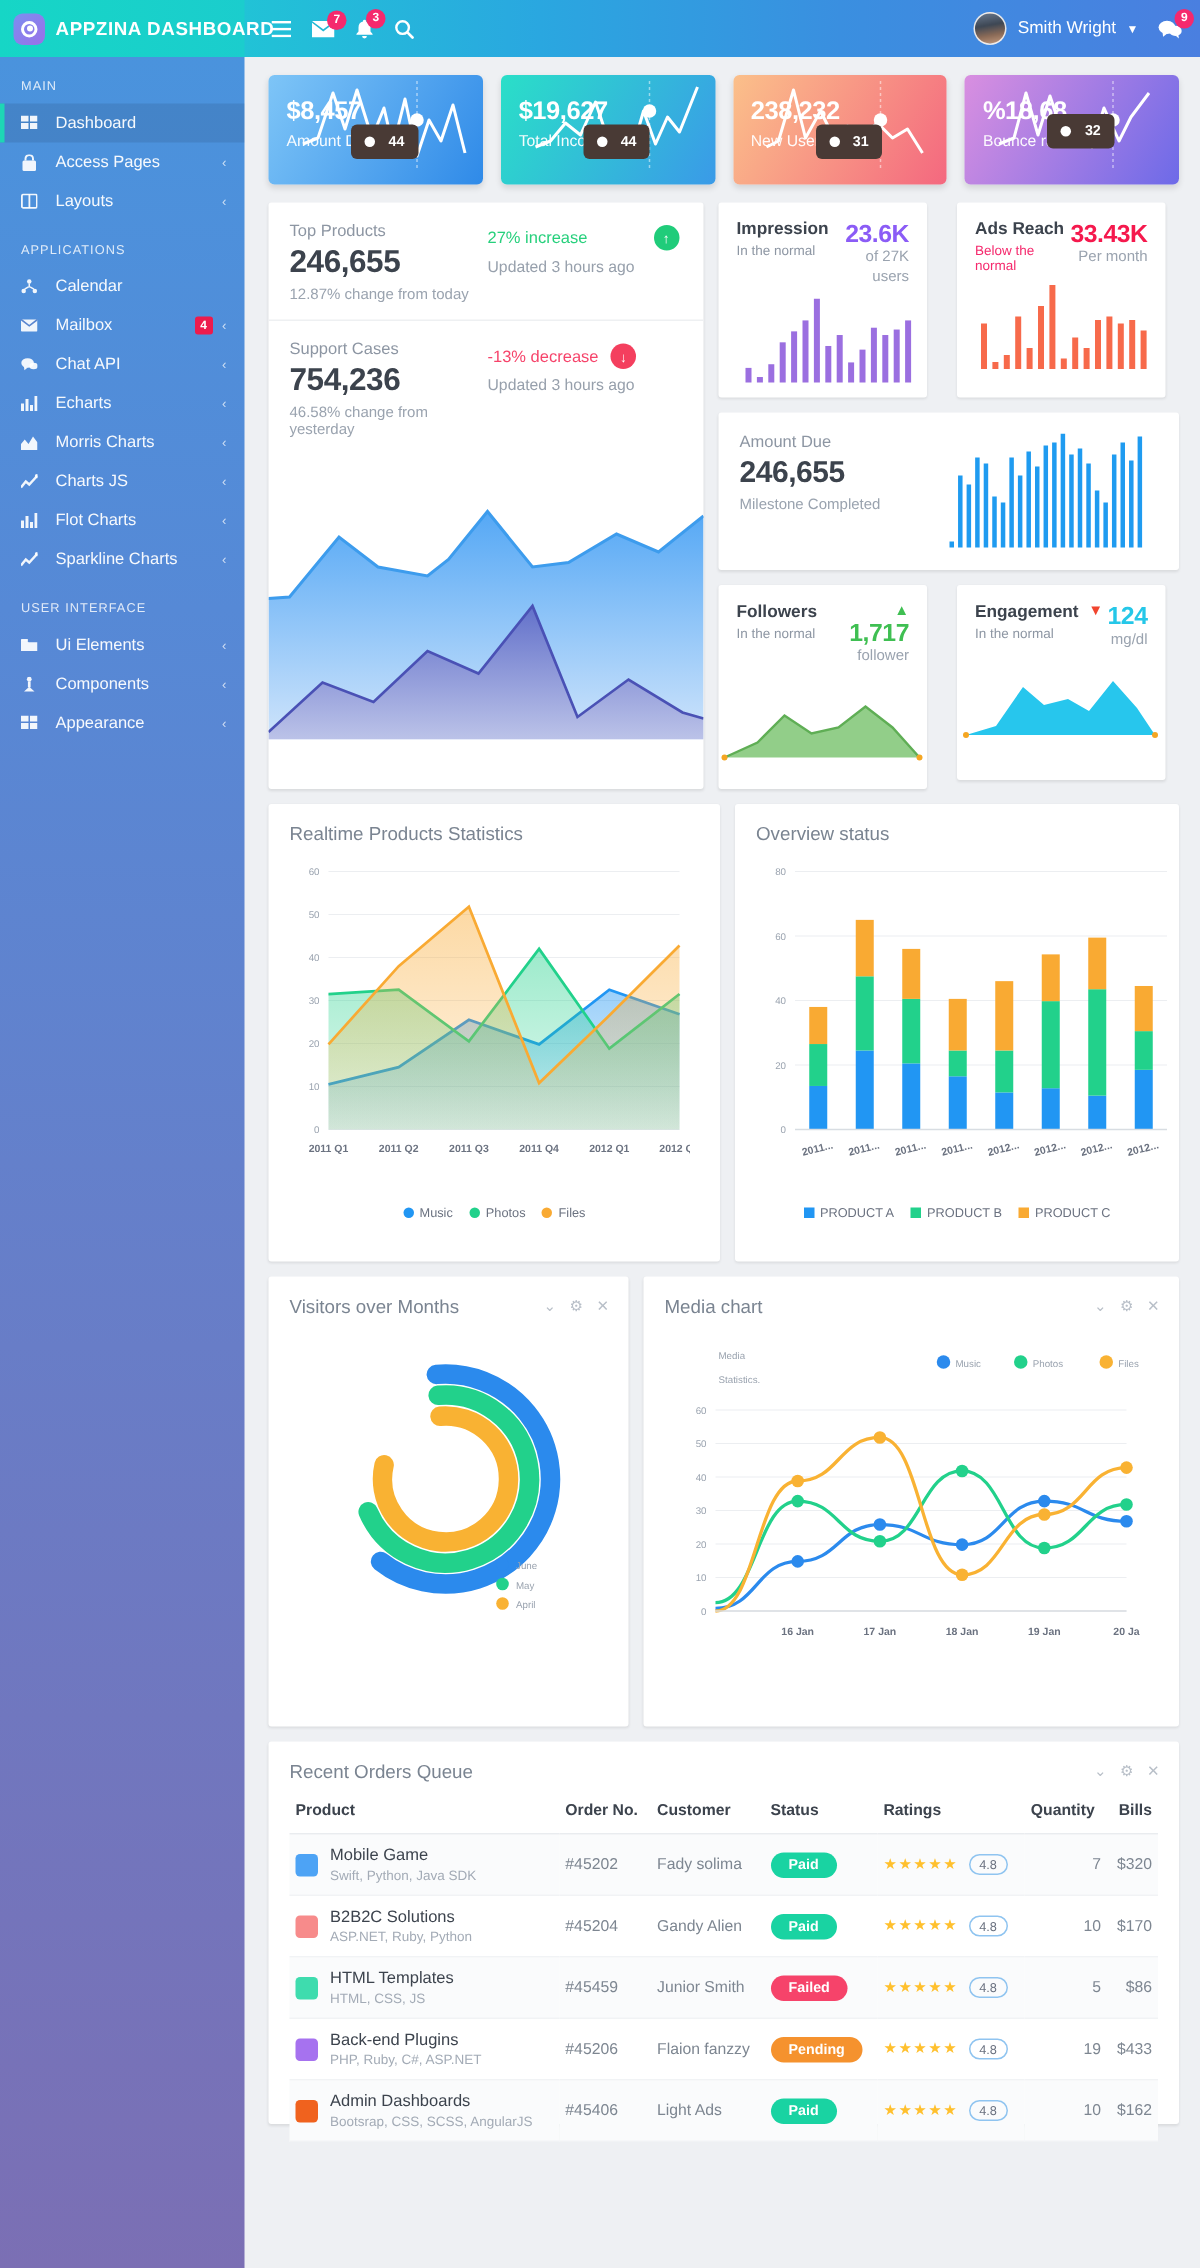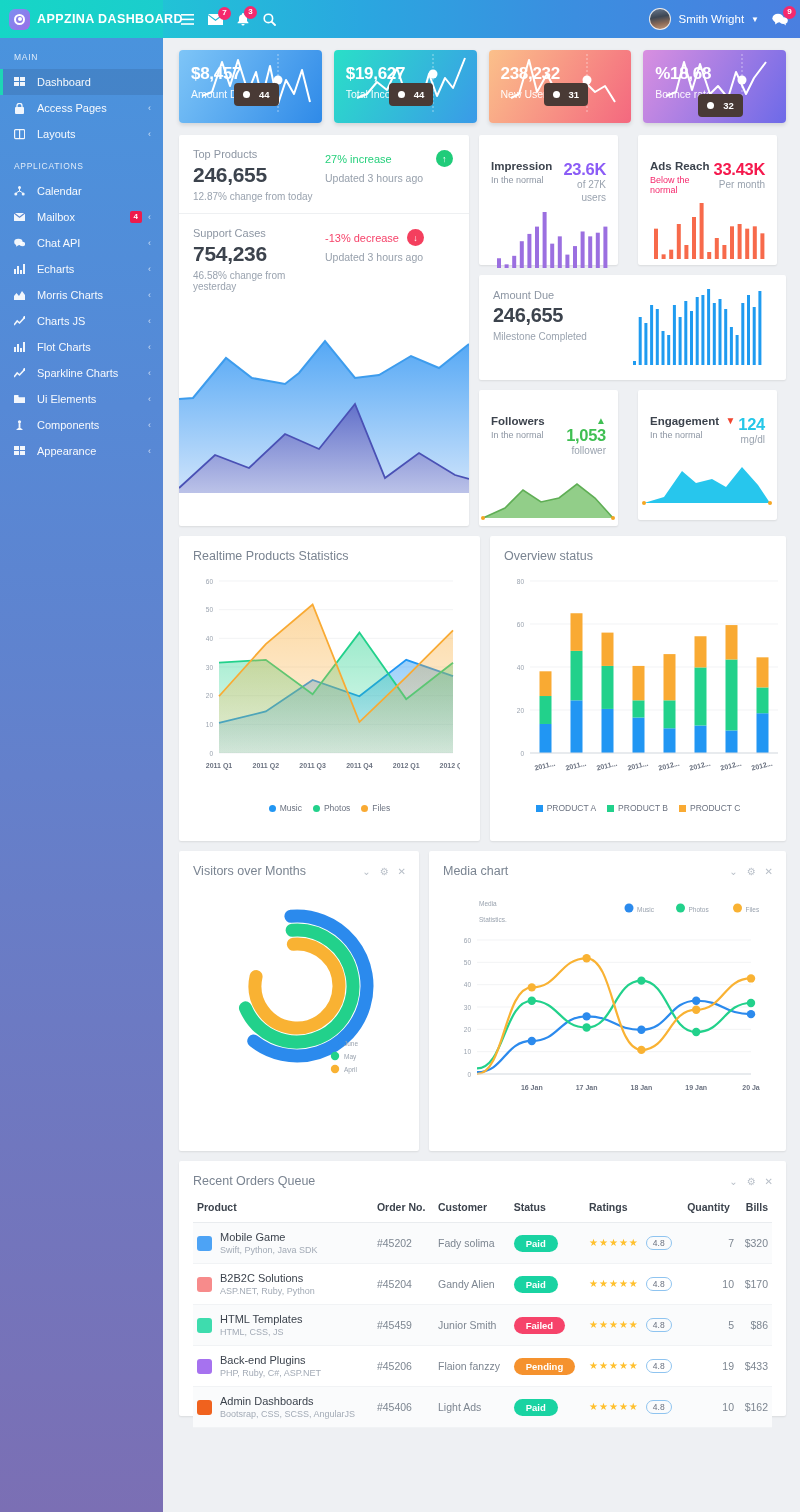--- a/index.html
+++ b/index.html
@@ -74,21 +74,21 @@
   .tp-sub { font-size:10px; color:#9aa3af; }
   .tp-right { width:130px; text-align:left; padding-top:2px; }
   .tp-chg { font-size:11px; display:flex; align-items:center; gap:8px; }
   .tp-chg.up { color:#26d07c;gap:44px; } .tp-chg.dn { color:#f6436a; }
   .circ { width:17px; height:17px; border-radius:50%; display:flex; align-items:center; justify-content:center;
     color:#fff; font-size:9px; }
   .circ.up { background:#20cc7a; } .circ.dn { background:#f43f5e; }
   .tp-upd { font-size:10.5px; color:#97a0ac; margin-top:5px; }
 
   
-  .mini-head { display:flex; align-items:flex-start; padding:25px 12px 0 12px; }
+  .mini-head { display:flex; align-items:flex-start; padding:12px 12px 0 12px; }
   .mini-t { font-size:11.5px; font-weight:bold; color:#3c434d; }
   .mini-s { font-size:9px; margin-top:3px; }
   .mini-v { font-size:16.5px; font-weight:bold; letter-spacing:-.3px; }
   .mini-u { font-size:10px; color:#9aa3af; line-height:1.25; }
 
   
   .panel-head { display:flex; align-items:center; padding:13px 13px 0 14px; }
   .panel-title { font-size:12.5px; color:#7a8491; }
   .panel-tools { margin-left:auto; display:flex; gap:9px; color:#b8bfc8; font-size:10px; }
   .axis { font-size:6.5px; fill:#9aa3af; }
@@ -288,20 +288,21 @@
       <div class="nav-item">
         <span class="nav-ico">
           <svg width="11" height="11" viewBox="0 0 11 11" fill="currentColor">
             <path d="M0 9l3.2-4 2.3 2L11 1" fill="none" stroke="currentColor" stroke-width="1.6"></path>
             <circle cx="10.6" cy="1.4" r="1.4"></circle>
           </svg>
         </span>
         <span class="nav-label">Sparkline Charts</span>
         <span class="nav-chev">‹</span>
       </div>
+      <div class="sec-title">USER INTERFACE</div>
       <div class="nav-item">
         <span class="nav-ico">
           <svg width="11" height="11" viewBox="0 0 11 11" fill="currentColor">
             <path d="M0 2h4l1 1.2h6V9H0z"></path>
             <rect x="0" y="1" width="4.6" height="1.4" rx=".4"></rect>
           </svg>
         </span>
         <span class="nav-label">Ui Elements</span>
         <span class="nav-chev">‹</span>
       </div>
@@ -373,21 +374,21 @@
           </div>
         </div>
         <div class="stat" style="background: linear-gradient(120deg, rgb(217, 143, 224) 0%, rgb(109, 106, 232) 100%);">
           <div class="sv">%18,68</div>
           <div class="sl">Bounce rate</div>
           <svg width="120" height="62" class="spark" viewBox="0 0 120 62">
             <line x1="80" y1="2" x2="80" y2="60" stroke="rgba(255,255,255,.5)" stroke-width="1" stroke-dasharray="2 2"></line>
             <path d="M4,44 L14,40 L22,10 L30,38 L38,12 L48,42 L56,34 L66,46 L74,20 L84,42 L92,26 L104,10" fill="none" stroke="#fff" stroke-width="2" stroke-linejoin="round"></path>
             <circle cx="80" cy="28" r="4.5" fill="#fff"></circle>
           </svg>
-          <div class="tip" style="left: 55px; top: 44px;">
+          <div class="tip" style="left: 55px; top: 26px;">
             <span class="dot"></span>
             <span>32</span>
           </div>
         </div>
       </div>
 
     <div class="row" style="margin-bottom:10px;">
       <div class="card" style="width:290px;">
         <div id="tp-rows">
             <div class="tp-row">
@@ -537,21 +538,21 @@
 
         <div class="row">
           <div class="card" style="width:139px;height:136px;">
             <div class="mini-head">
               <div style="flex:1;">
                 <div class="mini-t">Followers</div>
                 <div class="mini-s" style="color:#8d96a3">In the normal</div>
               </div>
               <div style="text-align:right;">
                 <div style="font-size: 10px; color: rgb(63, 191, 82);" id="fol-arrow">▲</div>
-                <div class="mini-v" id="fol-val" style="color: rgb(63, 191, 82);">1,053</div>
+                <div class="mini-v" id="fol-val" style="color: rgb(63, 191, 82);">1,717</div>
                 <div class="mini-u">follower</div>
               </div>
             </div>
             <svg width="139" height="58" viewBox="0 0 139 58" style="margin-top:6px">
               <path d="M4,54 L26,44 L44,26 L62,38 L80,34 L98,20 L116,34 L134,54 Z" id="fol-area" opacity=".9" fill="#86c97c"></path>
               <path d="M4,54 L26,44 L44,26 L62,38 L80,34 L98,20 L116,34 L134,54" fill="none" id="fol-line" stroke-width="1.6" stroke="#5fae55"></path>
               <circle cx="4" cy="54" r="2" fill="#f5a623"></circle>
                 <circle cx="134" cy="54" r="2" fill="#f5a623"></circle>
             </svg>
           </div>

